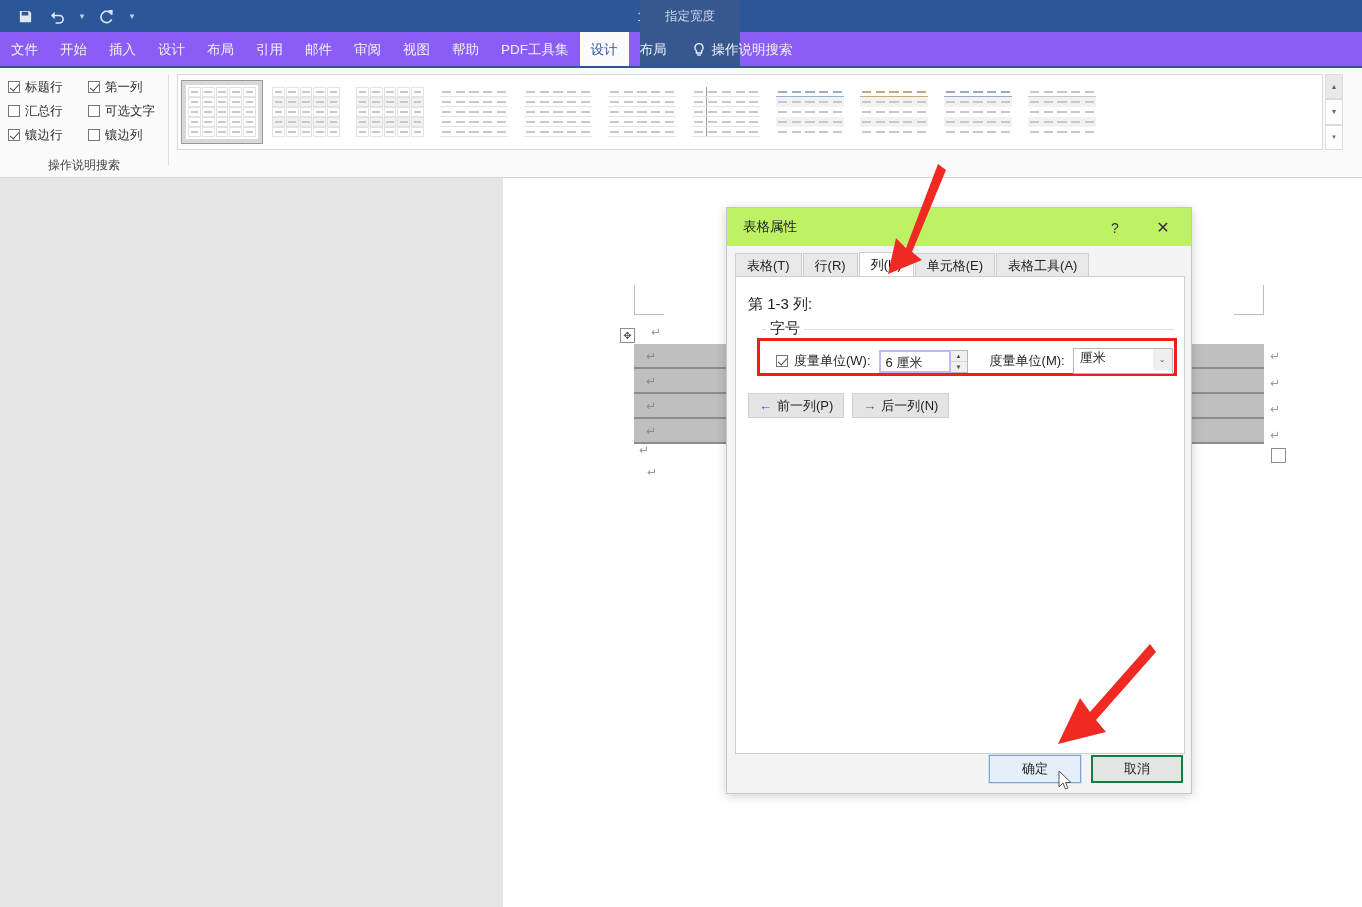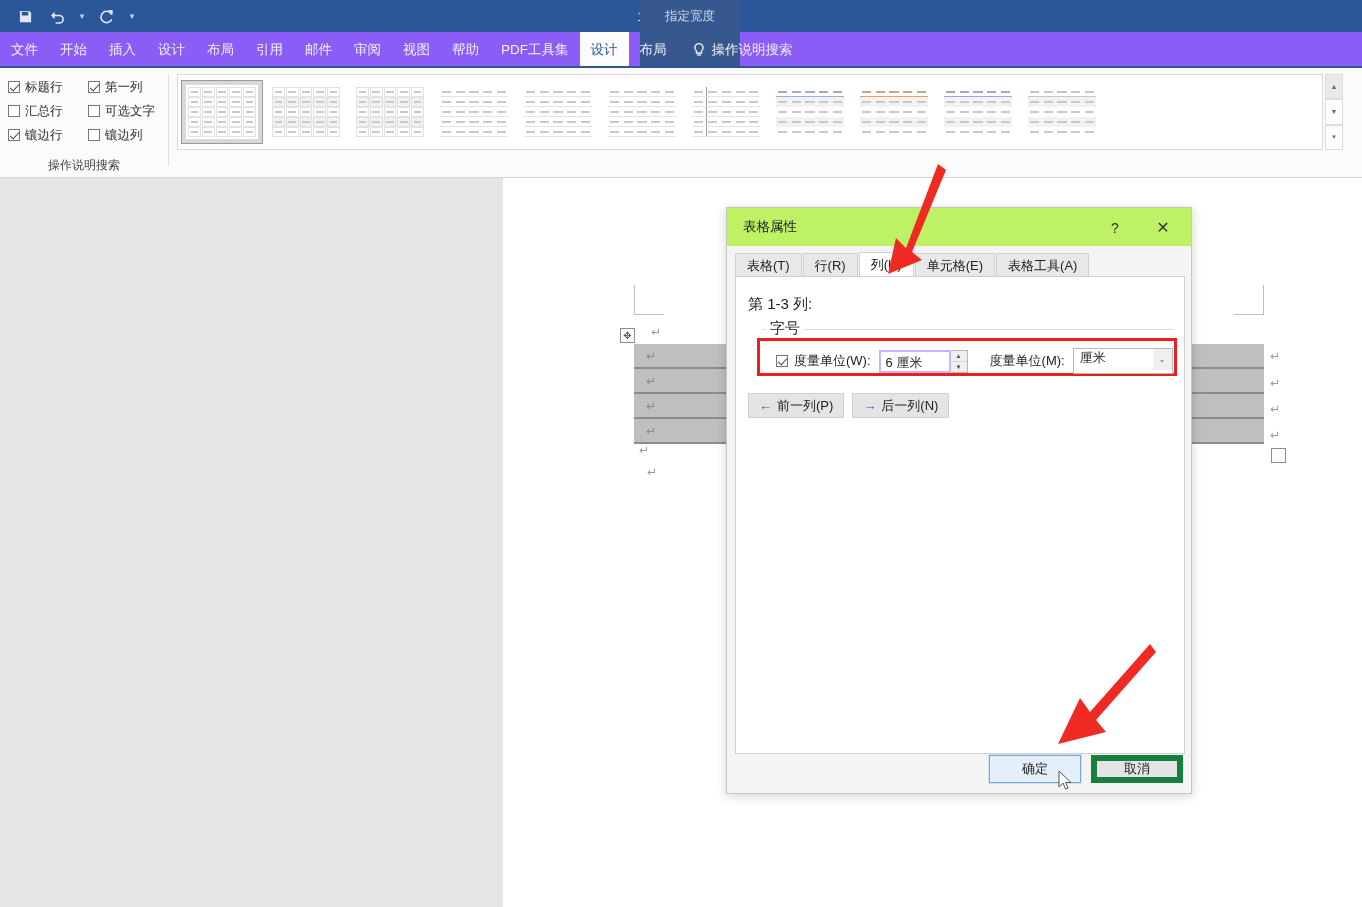--- a/index.html
+++ b/index.html
@@ -260,21 +260,21 @@
   .navbtn .ar { color: #2662b4; font-size: 13px; }
   .btn {
     position: absolute; top: 0; width: 92px; height: 28px;
     font-size: 13px; display: flex; align-items: center;
     justify-content: center; color: #1d1d1d;
   }
   .btn-ok {
     right: 110px; background: #e5eff9; border: 1px solid #7aa7d4;
     outline: 1px solid #cfe0f1;
   }
-  .btn-cancel { right: 8px; background: #e4e4e4; border: 6px solid #15803d; }
+  .btn-cancel { right: 8px; background: #e4e4e4; border: 2px solid #15803d; }
   .footer-abs { position: absolute; left: 0; top: 547px; width: 100%; height: 40px; }
 
   
   .cursor { position: absolute; left: 1058px; top: 770px; width: 16px;
             height: 22px; pointer-events: none; }
 
   
   .ann { position: absolute; pointer-events: none; }
   .ann-1 { left: 880px; top: 160px; width: 70px; height: 120px; }
   .ann-2 { left: 1050px; top: 640px; width: 110px; height: 120px; }

